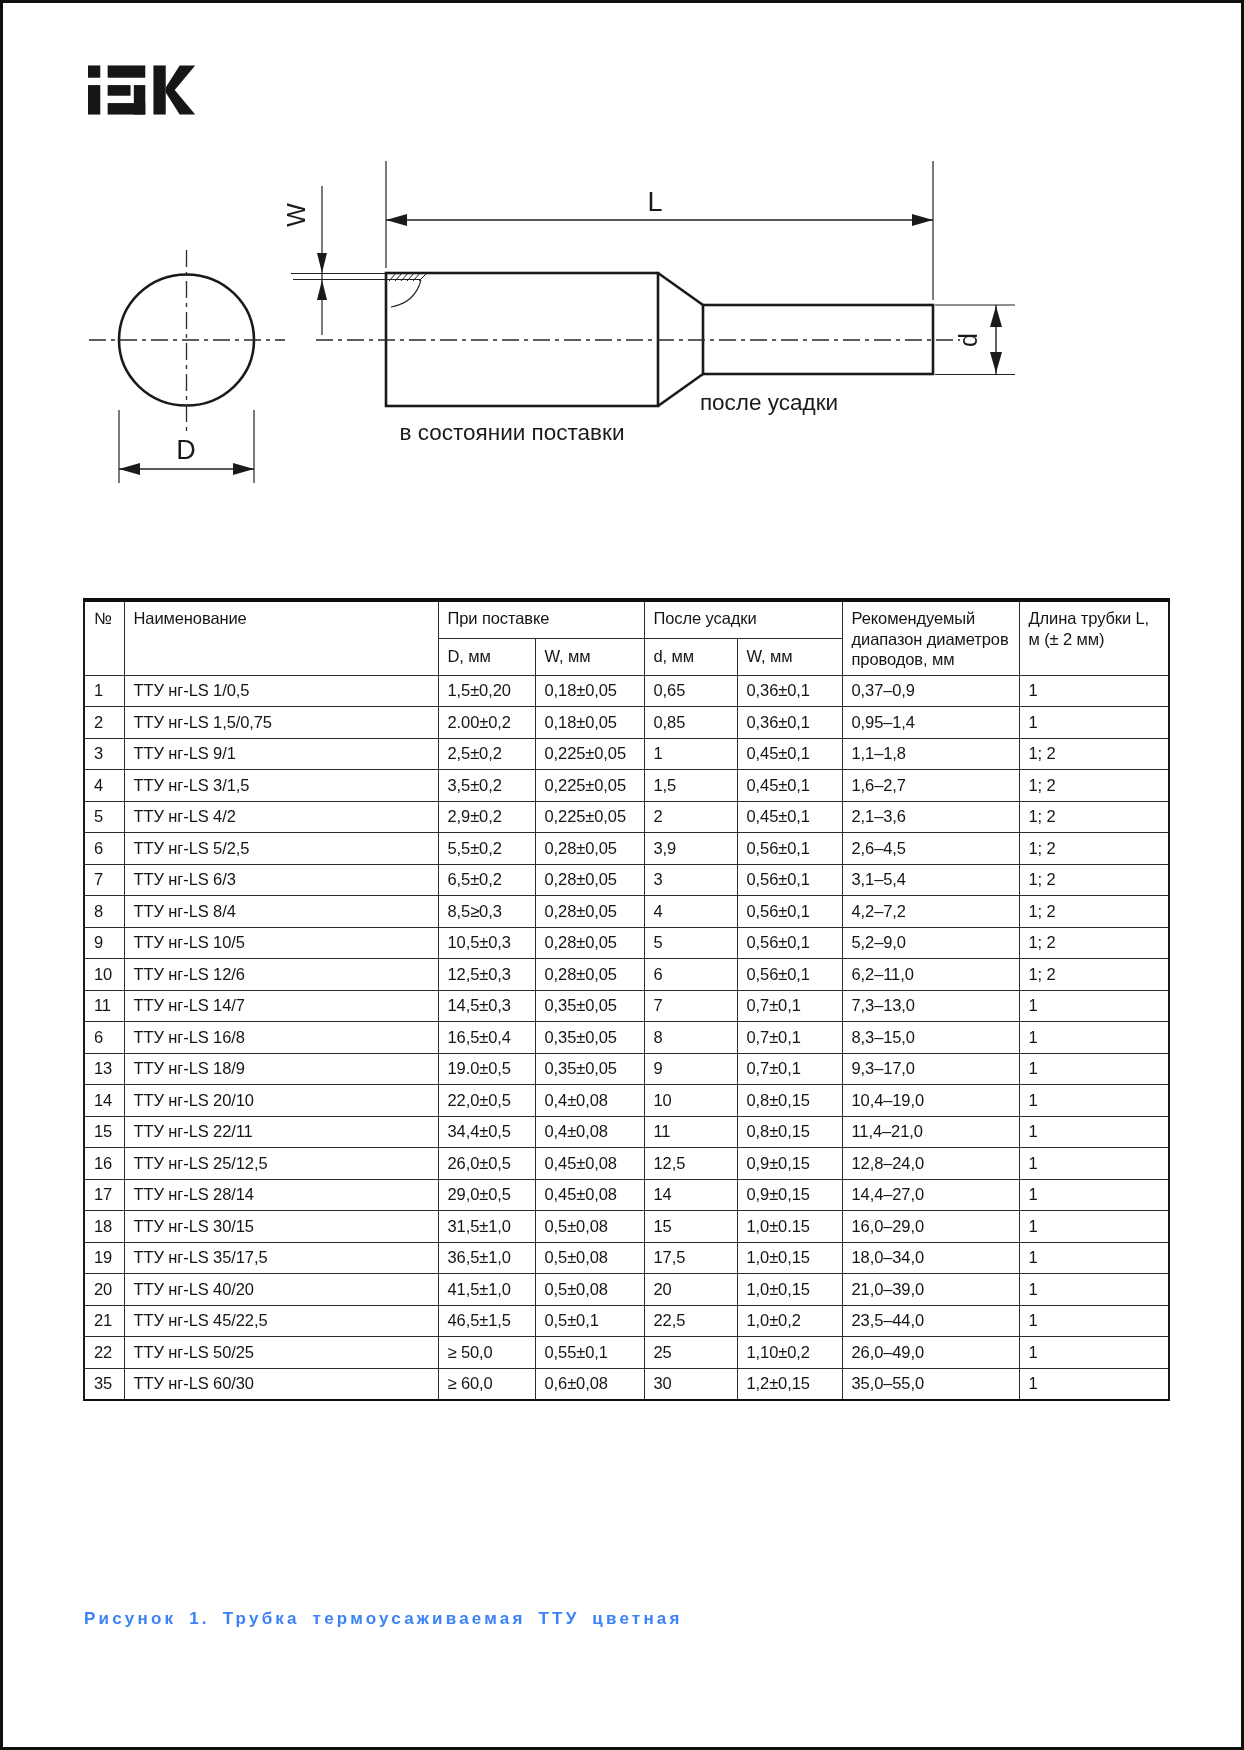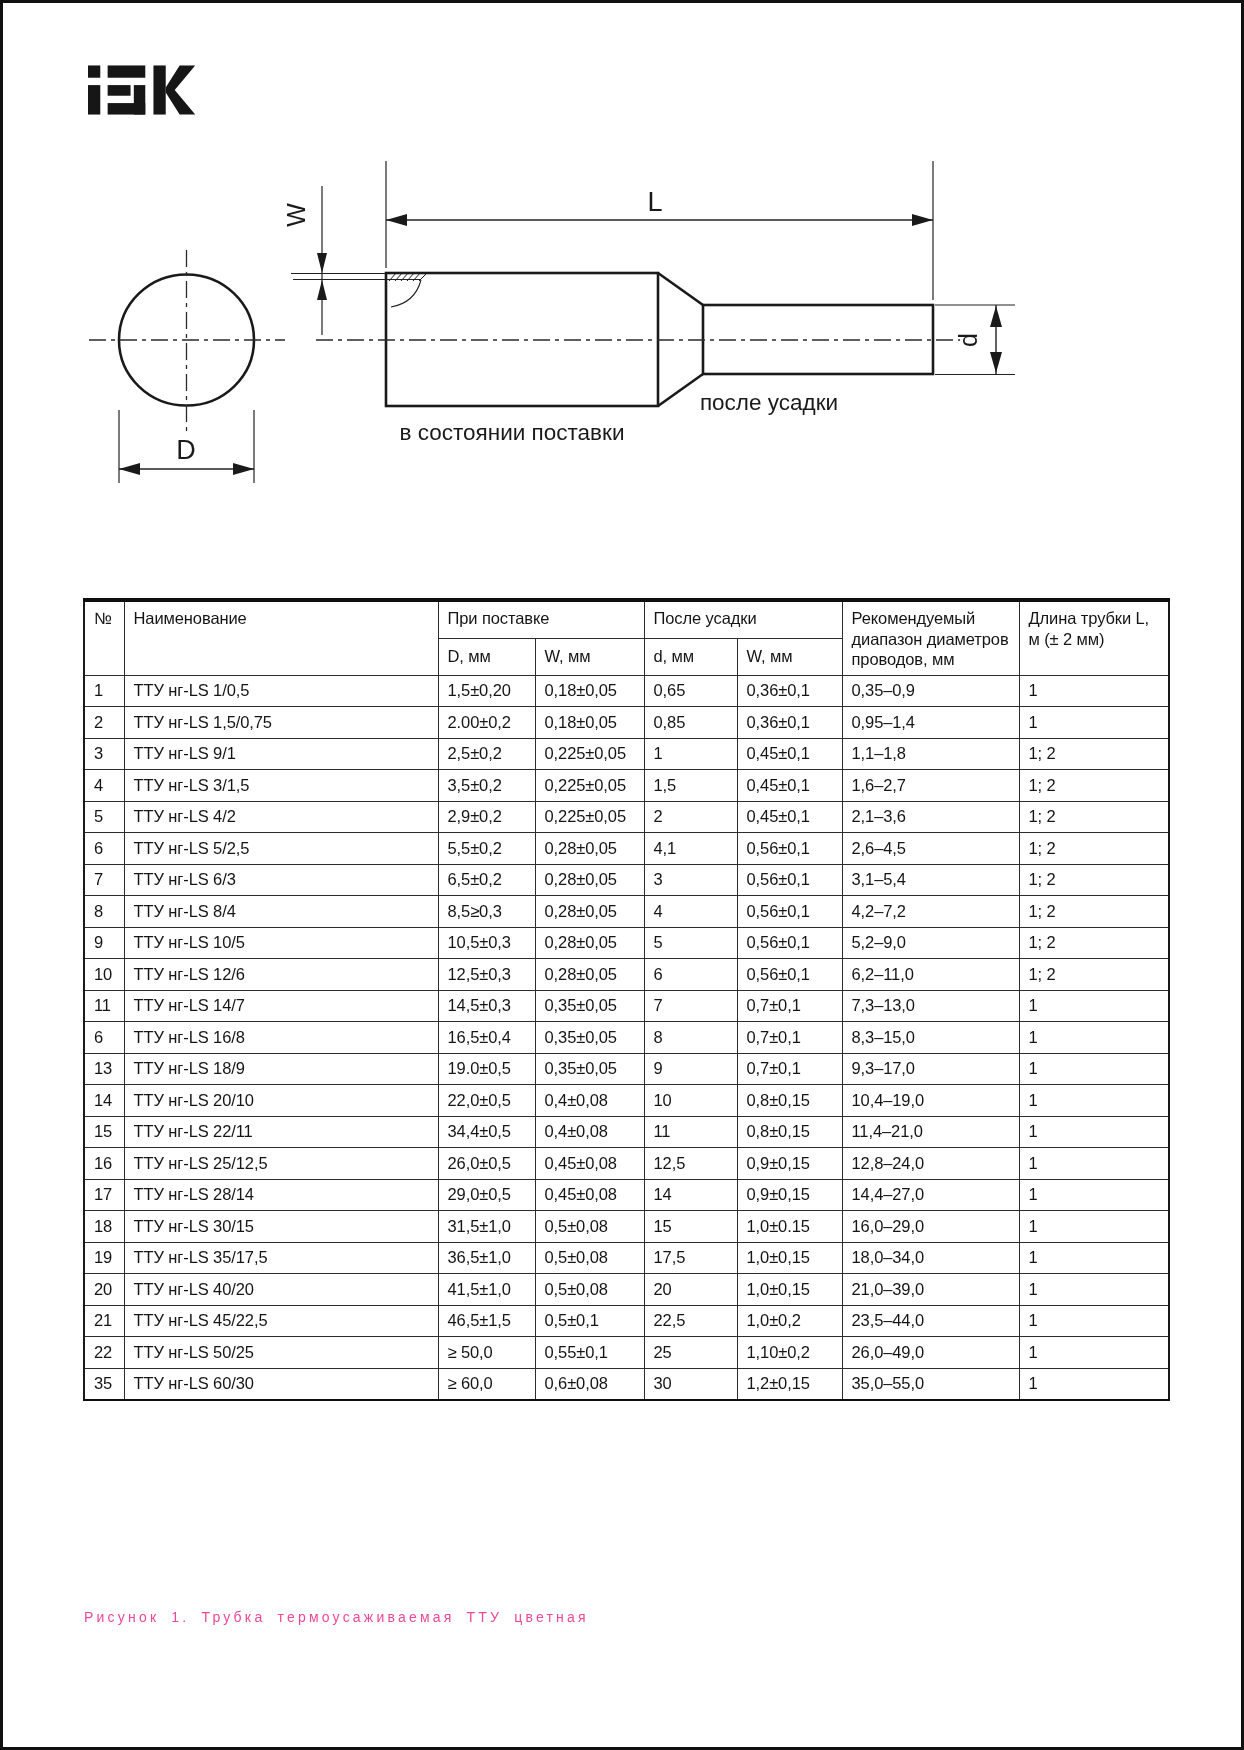--- a/index.html
+++ b/index.html
@@ -31,21 +31,21 @@
   .spec-table{border:2px solid #191919;border-top:4px solid #0e0e0e;border-bottom:2.5px solid #0e0e0e;}
   .spec-table thead th{vertical-align:top;padding-top:6px;white-space:normal;line-height:1.25;}
   .spec-table thead tr.sub th{vertical-align:middle;padding-top:2px;}
   .spec-table thead tr.main{height:38px;}
   .spec-table thead tr.sub{height:37px;}
   .spec-table tbody tr{height:31.5px;}
   .spec-table tbody td{vertical-align:middle;}
 
   .caption{
     position:absolute;left:81px;top:1606px;
-    font-size:14px;letter-spacing:3.2px;word-spacing:5px;color:#ec4899;
+    font-size:17px;letter-spacing:3.2px;word-spacing:5px;color:#3b82f6;font-weight:bold;
   }
 </style>
 </head>
 <body>
 
 <div class="page">
 
   <svg class="logo" viewBox="0 0 132 60" aria-label="IEK">
     <g fill="#161616">
       <rect x="0" y="0" width="15" height="15"></rect>
@@ -144,21 +144,21 @@
       </tr>
     </thead>
     <tbody>
         <tr>
           <td>1</td>
           <td>ТТУ нг-LS 1/0,5</td>
           <td>1,5±0,20</td>
           <td>0,18±0,05</td>
           <td>0,65</td>
           <td>0,36±0,1</td>
-          <td>0,35–0,9</td>
+          <td>0,37–0,9</td>
           <td>1</td>
         </tr>
         <tr>
           <td>2</td>
           <td>ТТУ нг-LS 1,5/0,75</td>
           <td>2.00±0,2</td>
           <td>0,18±0,05</td>
           <td>0,85</td>
           <td>0,36±0,1</td>
           <td>0,95–1,4</td>
@@ -192,21 +192,21 @@
           <td>2</td>
           <td>0,45±0,1</td>
           <td>2,1–3,6</td>
           <td>1; 2</td>
         </tr>
         <tr>
           <td>6</td>
           <td>ТТУ нг-LS 5/2,5</td>
           <td>5,5±0,2</td>
           <td>0,28±0,05</td>
-          <td>4,1</td>
+          <td>3,9</td>
           <td>0,56±0,1</td>
           <td>2,6–4,5</td>
           <td>1; 2</td>
         </tr>
         <tr>
           <td>7</td>
           <td>ТТУ нг-LS 6/3</td>
           <td>6,5±0,2</td>
           <td>0,28±0,05</td>
           <td>3</td>

